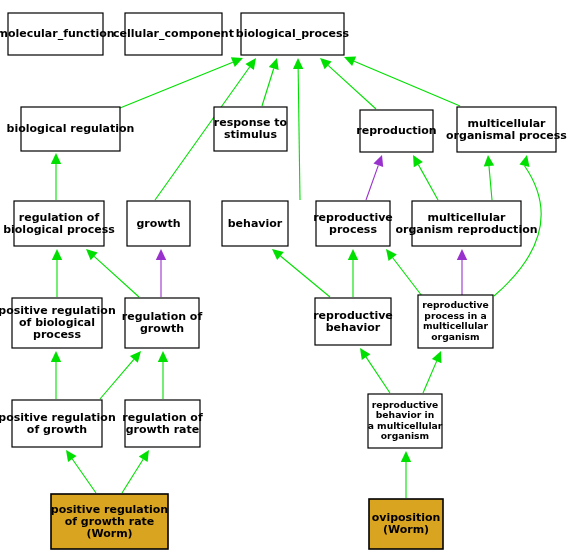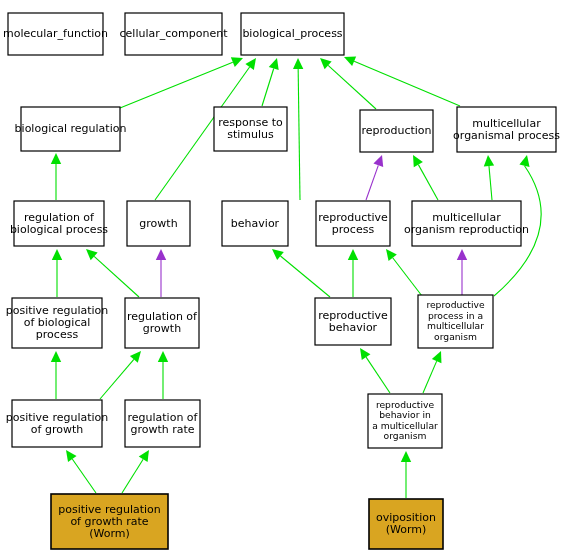--- a/index.html
+++ b/index.html
@@ -1,17 +1,17 @@
 <!DOCTYPE html>
 <html><head>
 <meta charset="utf-8">
 <style>
   html,body{margin:0;padding:0;background:#ffffff;}
   body{font-family:"DejaVu Sans","Liberation Sans",sans-serif;}
-  #stage{position:relative;width:578px;height:559px;background:#fff;overflow:hidden;}
+  #stage{position:relative;width:578px;height:559px;background:#fff;overflow:hidden;font-weight:bold;}
   #graph{position:absolute;left:0;top:0;width:578px;height:559px;}
   .node-rect{fill:#ffffff;stroke:#000000;stroke-width:1.2;}
   .node-rect.highlight{fill:#d9a521;stroke:#000000;stroke-width:1.6;}
   .node-label{font-family:"DejaVu Sans","Liberation Sans",sans-serif;font-size:9.2px;fill:#000000;text-anchor:middle;dominant-baseline:middle;}
   .node-label.big{font-size:11px;}
   .edge-path{fill:none;stroke-width:1.1;}
   .arrow-poly{stroke:none;}
 </style>
 </head>
 <body>

